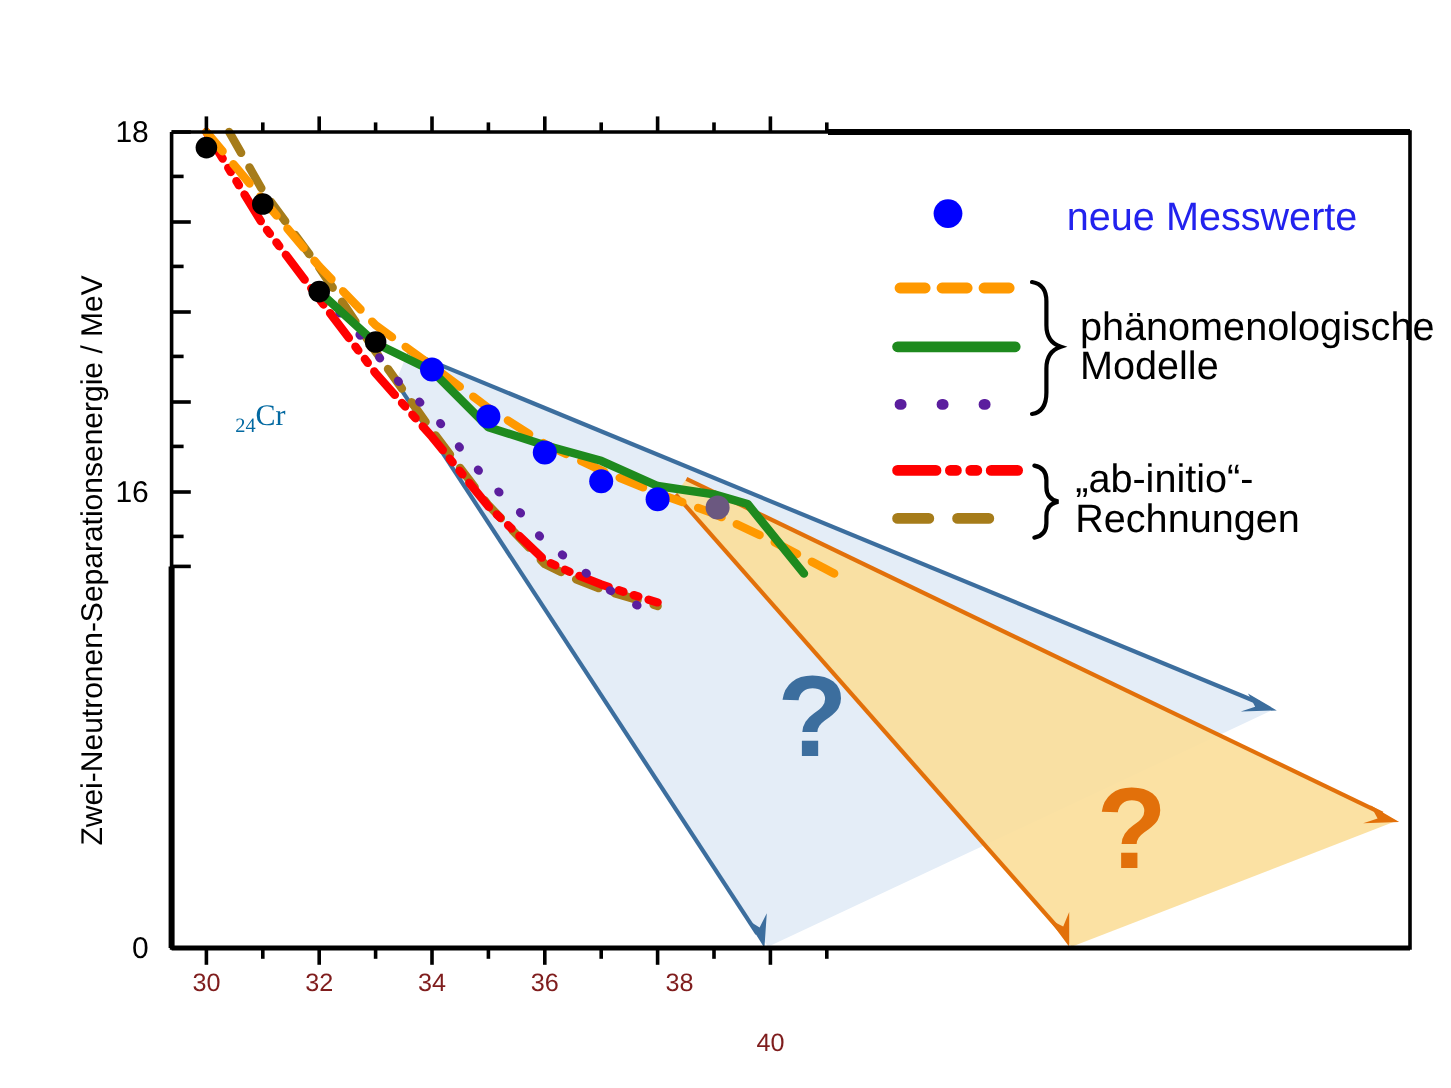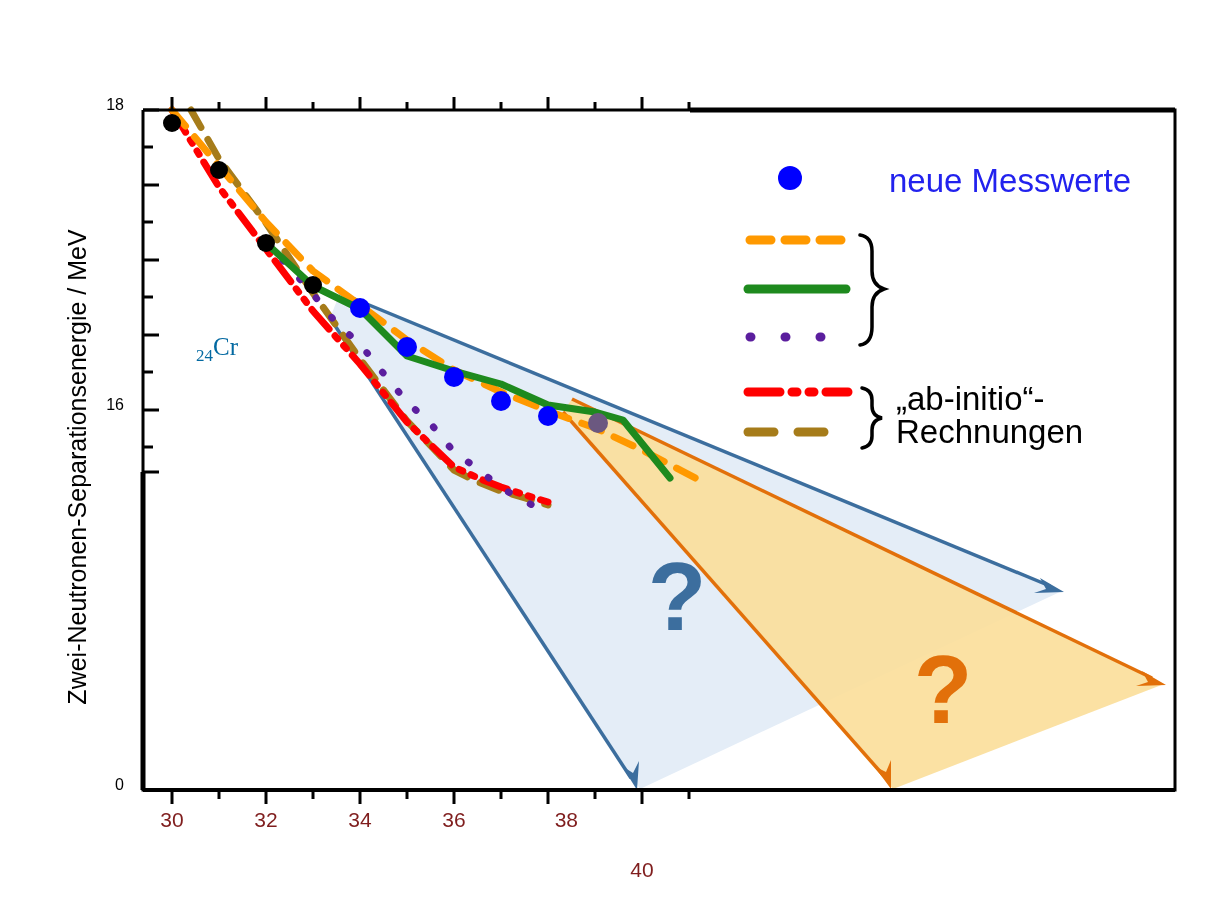--- a/index.html
+++ b/index.html
@@ -48,21 +48,21 @@
   }
   .tick-text {
     position: absolute;
     font-size: 21px;
     color: #7f1d1d;
     text-align: center;
     width: 60px;
   }
   .ytick-text {
     position: absolute;
-    font-size: 16px;
+    font-size: 25px;
     color: #000000;
     text-align: right;
     width: 46px;
   }
   #nuclide-label {
     position: absolute;
     left: 196px;
     top: 333px;
     font-family: "Liberation Serif", serif;
     font-size: 25px;
@@ -231,15 +231,17 @@
   <div class="tick-text" style="left:142px; top:808px;">30</div>
   <div class="tick-text" style="left:236px; top:808px;">32</div>
   <div class="tick-text" style="left:330px; top:808px;">34</div>
   <div class="tick-text" style="left:424px; top:808px;">36</div>
   <div class="tick-text" style="left:518px; top:808px;text-align:right;">38</div>
   <div class="tick-text" style="left:612px; top:844px;margin-top:14px;">40</div>
 
   <div id="nuclide-label"><span class="sub">24</span><span>Cr</span></div>
 
   <div id="legend-measured-label" class="legend-text">neue Messwerte</div>
+  <div id="legend-pheno-label" class="legend-text">phänomenologische
+Modelle</div>
   <div id="legend-abinitio-label" class="legend-text">„ab-initio“-Rechnungen</div>
 
 </div>
 
 </body></html>

